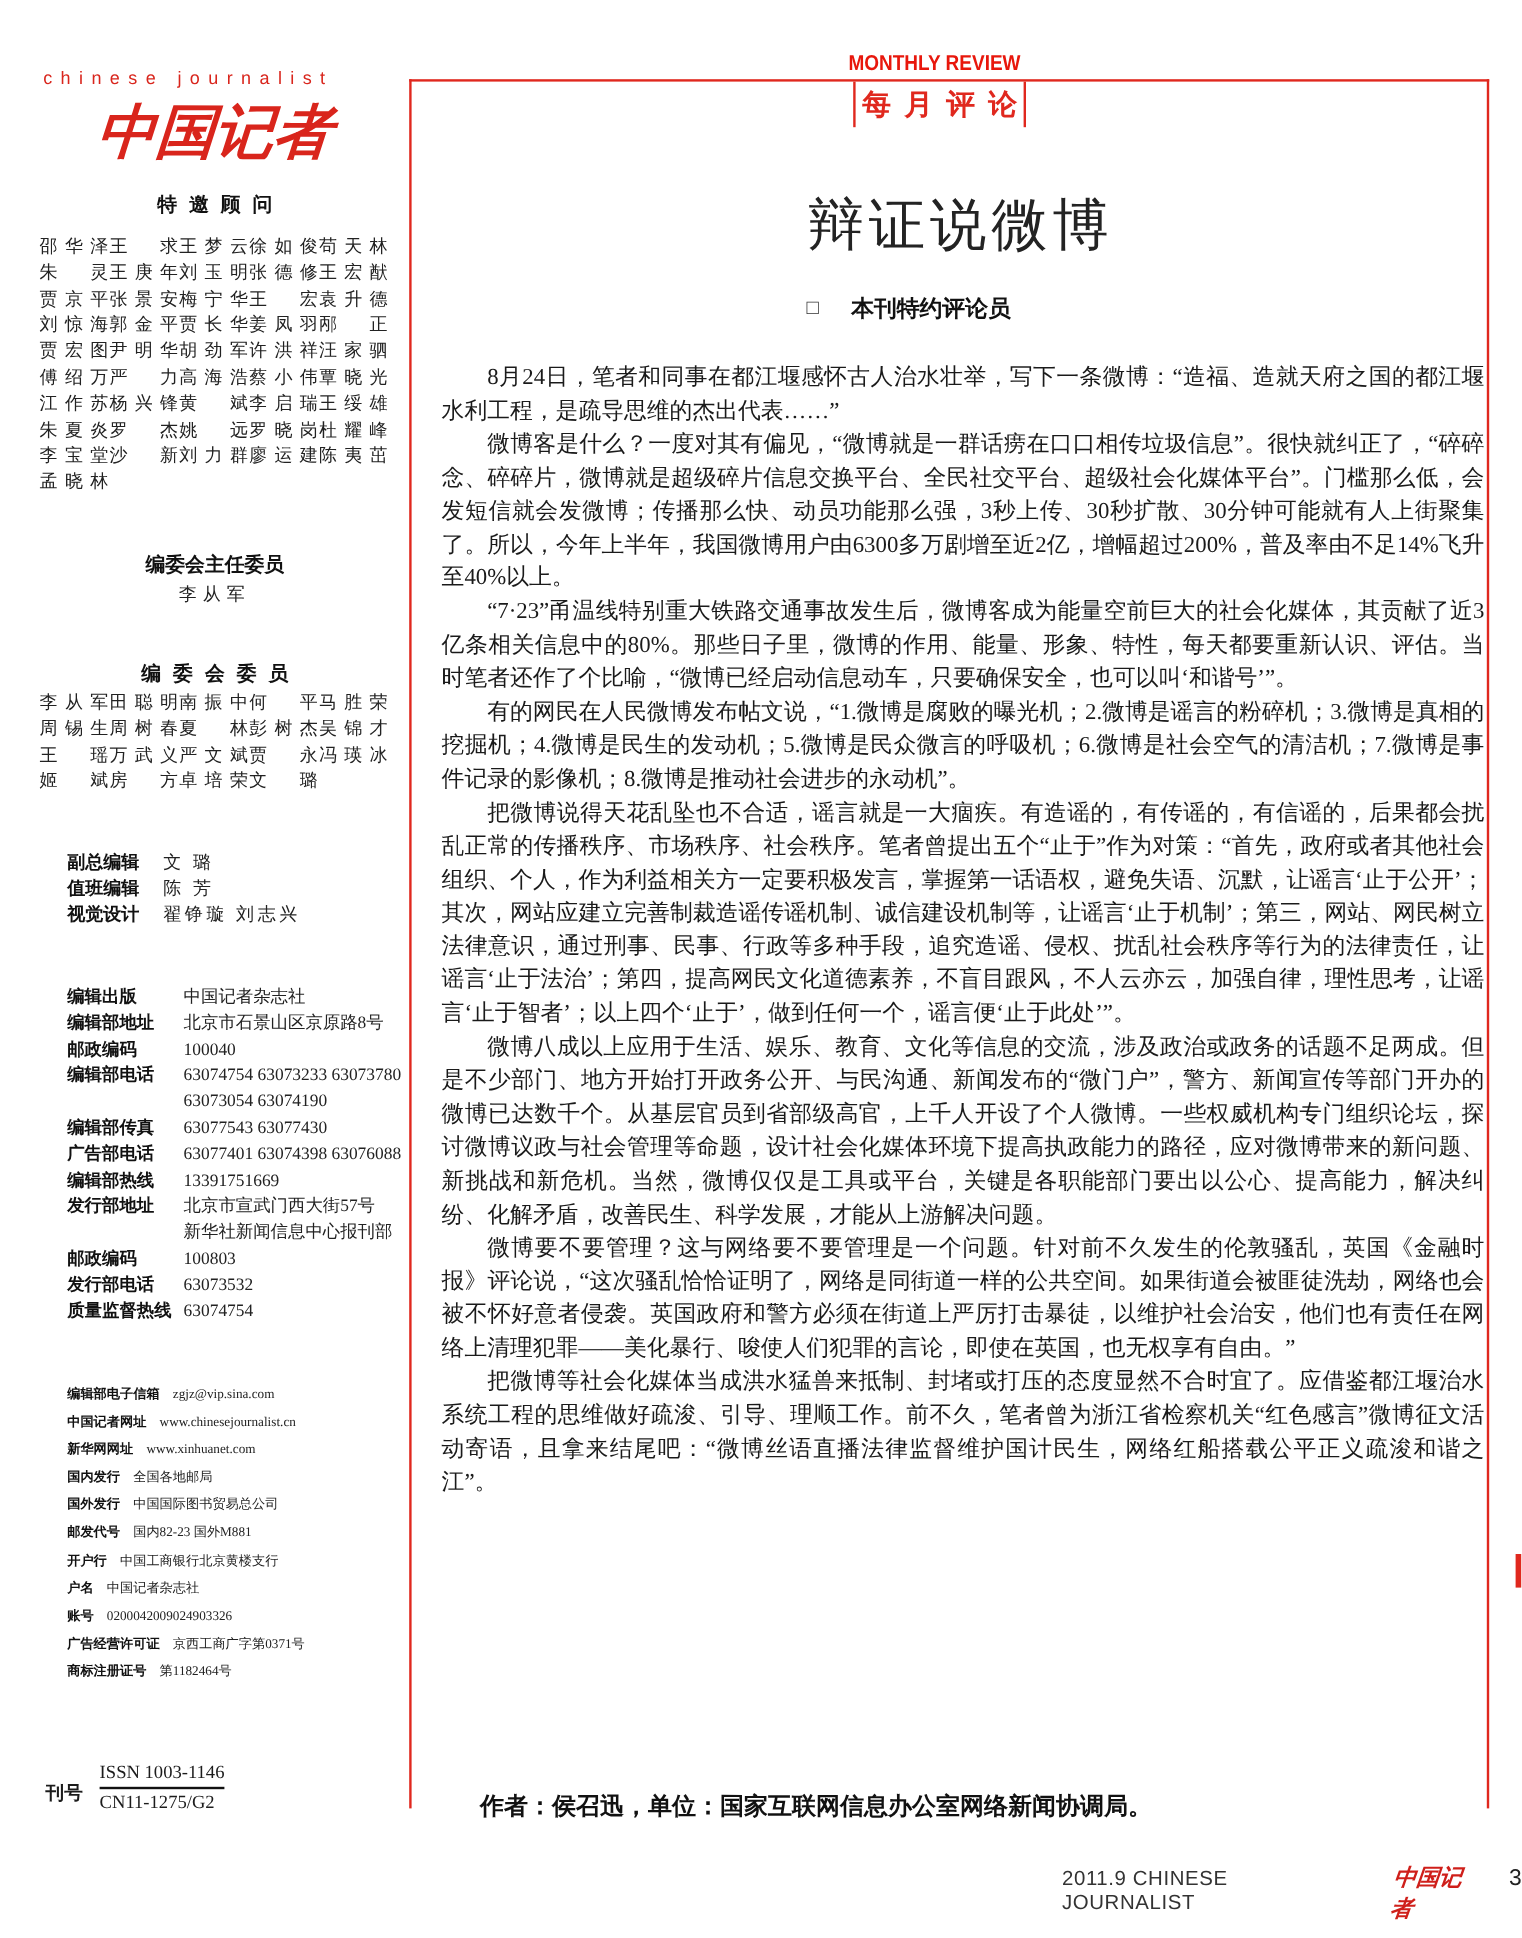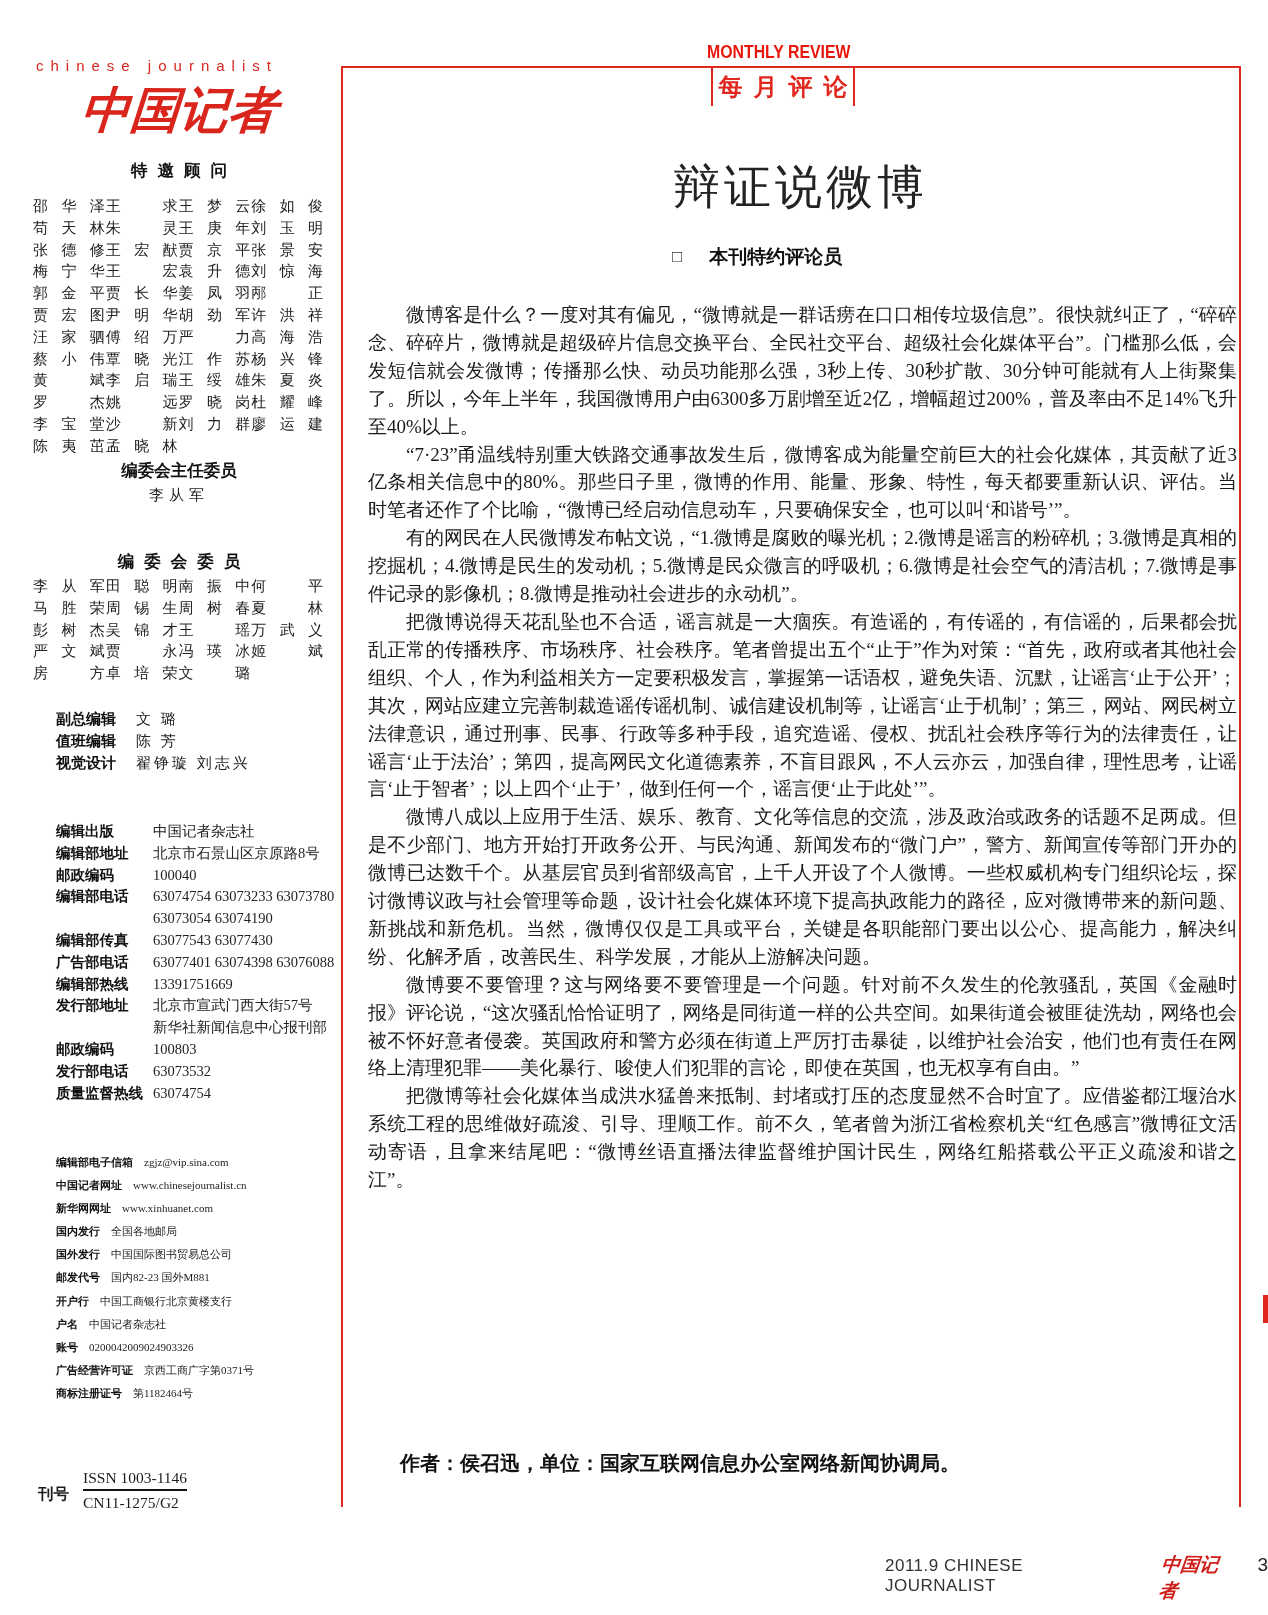--- a/index.html
+++ b/index.html
@@ -13,21 +13,21 @@
   .logo{position:absolute;top:80px;left:0;width:292px;text-align:center;color:#d9251c;
         font-size:49px;font-weight:bold;font-style:italic;line-height:62px;
         font-family:"Liberation Serif","DejaVu Serif",serif;transform:skewX(-4deg);}
   .sec-h{position:absolute;left:0;width:292px;margin:0;text-align:center;
          font-family:"Liberation Sans","DejaVu Sans",sans-serif;font-weight:bold;
          font-size:16.5px;color:#111;}
   .sec-h.sp{letter-spacing:10px;text-indent:10px;}
   .center-name{position:absolute;left:0;width:292px;text-align:center;font-size:15px;
                letter-spacing:5px;color:#222;}
   .name-grid{position:absolute;left:0;width:290px;display:grid;
-             grid-template-columns:repeat(4,1fr);column-gap:1px;row-gap:0;}
+             grid-template-columns:repeat(5,1fr);column-gap:1px;row-gap:0;}
   .name-cell{font-size:15px;line-height:21.8px;color:#222;text-align:justify;
              text-align-last:justify;text-justify:inter-character;overflow:hidden;}
   .lv-list{position:absolute;left:0;width:292px;margin-left:23px;}
   .lv-row{display:flex;align-items:flex-start;}
   .lv-label{flex:none;font-family:"Liberation Sans","DejaVu Sans",sans-serif;
             font-weight:bold;color:#111;}
   .lv-value{white-space:pre-wrap;color:#222;}
   .staff .lv-row{font-size:15px;line-height:22px;}
   .staff .lv-label{width:80px;}
   .staff .lv-value{letter-spacing:3px;}
@@ -55,21 +55,21 @@
                  text-indent:11px;white-space:nowrap;margin-left:24px;}
   .article-title{position:absolute;left:657px;top:140px;font-size:47px;color:#232323;
                  letter-spacing:4px;white-space:nowrap;font-weight:normal;margin:16px;}
   .byline{position:absolute;left:672px;top:244px;display:flex;align-items:center;
           font-family:"Liberation Sans","DejaVu Sans",sans-serif;font-weight:bold;
           font-size:19px;color:#111;}
   .byline-square{font-weight:normal;font-size:17px;margin-right:27px;color:#333;}
   .article-body{position:absolute;left:368px;top:301px;width:869px;font-size:19px;
                 line-height:27.9px;text-align:justify;color:#1a1a1a;}
   .article-body p{margin:0;text-indent:2em;}
-  .author-line{position:absolute;left:400px;top:1450px;
+  .author-line{position:absolute;left:400px;top:1492px;
                font-family:"Liberation Sans","DejaVu Sans",sans-serif;font-weight:bold;
                font-size:20px;color:#111;}
   
   .footer{position:absolute;left:885px;top:1552px;display:flex;align-items:baseline;}
   .footer-issue{font-family:"Liberation Sans","DejaVu Sans",sans-serif;font-size:17px;
                 color:#333;letter-spacing:.5px;}
   .footer-logo{color:#cf1f1a;font-size:19px;font-weight:bold;font-style:italic;
                margin-left:22px;transform:skewX(-6deg);}
   .footer-page{font-family:"Liberation Sans","DejaVu Sans",sans-serif;font-size:19px;
                color:#222;margin-left:22px;}
@@ -318,20 +318,21 @@
 
   <h1 class="article-title">辩证说微博</h1>
 
   <div class="byline">
     <span class="byline-square">□</span>
     <span>本刊特约评论员</span>
   </div>
 
   <div class="article-body">
 
+  <p>8月24日，笔者和同事在都江堰感怀古人治水壮举，写下一条微博：“造福、造就天府之国的都江堰水利工程，是疏导思维的杰出代表……”</p>
       <p>微博客是什么？一度对其有偏见，“微博就是一群话痨在口口相传垃圾信息”。很快就纠正了，“碎碎念、碎碎片，微博就是超级碎片信息交换平台、全民社交平台、超级社会化媒体平台”。门槛那么低，会发短信就会发微博；传播那么快、动员功能那么强，3秒上传、30秒扩散、30分钟可能就有人上街聚集了。所以，今年上半年，我国微博用户由6300多万剧增至近2亿，增幅超过200%，普及率由不足14%飞升至40%以上。</p>
       <p>“7·23”甬温线特别重大铁路交通事故发生后，微博客成为能量空前巨大的社会化媒体，其贡献了近3亿条相关信息中的80%。那些日子里，微博的作用、能量、形象、特性，每天都要重新认识、评估。当时笔者还作了个比喻，“微博已经启动信息动车，只要确保安全，也可以叫‘和谐号’”。</p>
       <p>有的网民在人民微博发布帖文说，“1.微博是腐败的曝光机；2.微博是谣言的粉碎机；3.微博是真相的挖掘机；4.微博是民生的发动机；5.微博是民众微言的呼吸机；6.微博是社会空气的清洁机；7.微博是事件记录的影像机；8.微博是推动社会进步的永动机”。</p>
       <p>把微博说得天花乱坠也不合适，谣言就是一大痼疾。有造谣的，有传谣的，有信谣的，后果都会扰乱正常的传播秩序、市场秩序、社会秩序。笔者曾提出五个“止于”作为对策：“首先，政府或者其他社会组织、个人，作为利益相关方一定要积极发言，掌握第一话语权，避免失语、沉默，让谣言‘止于公开’；其次，网站应建立完善制裁造谣传谣机制、诚信建设机制等，让谣言‘止于机制’；第三，网站、网民树立法律意识，通过刑事、民事、行政等多种手段，追究造谣、侵权、扰乱社会秩序等行为的法律责任，让谣言‘止于法治’；第四，提高网民文化道德素养，不盲目跟风，不人云亦云，加强自律，理性思考，让谣言‘止于智者’；以上四个‘止于’，做到任何一个，谣言便‘止于此处’”。</p>
       <p>微博八成以上应用于生活、娱乐、教育、文化等信息的交流，涉及政治或政务的话题不足两成。但是不少部门、地方开始打开政务公开、与民沟通、新闻发布的“微门户”，警方、新闻宣传等部门开办的微博已达数千个。从基层官员到省部级高官，上千人开设了个人微博。一些权威机构专门组织论坛，探讨微博议政与社会管理等命题，设计社会化媒体环境下提高执政能力的路径，应对微博带来的新问题、新挑战和新危机。当然，微博仅仅是工具或平台，关键是各职能部门要出以公心、提高能力，解决纠纷、化解矛盾，改善民生、科学发展，才能从上游解决问题。</p>
       <p>微博要不要管理？这与网络要不要管理是一个问题。针对前不久发生的伦敦骚乱，英国《金融时报》评论说，“这次骚乱恰恰证明了，网络是同街道一样的公共空间。如果街道会被匪徒洗劫，网络也会被不怀好意者侵袭。英国政府和警方必须在街道上严厉打击暴徒，以维护社会治安，他们也有责任在网络上清理犯罪——美化暴行、唆使人们犯罪的言论，即使在英国，也无权享有自由。”</p>
       <p>把微博等社会化媒体当成洪水猛兽来抵制、封堵或打压的态度显然不合时宜了。应借鉴都江堰治水系统工程的思维做好疏浚、引导、理顺工作。前不久，笔者曾为浙江省检察机关“红色感言”微博征文活动寄语，且拿来结尾吧：“微博丝语直播法律监督维护国计民生，网络红船搭载公平正义疏浚和谐之江”。</p>
     </div>
 
   <div class="author-line">作者：侯召迅，单位：国家互联网信息办公室网络新闻协调局。</div>

